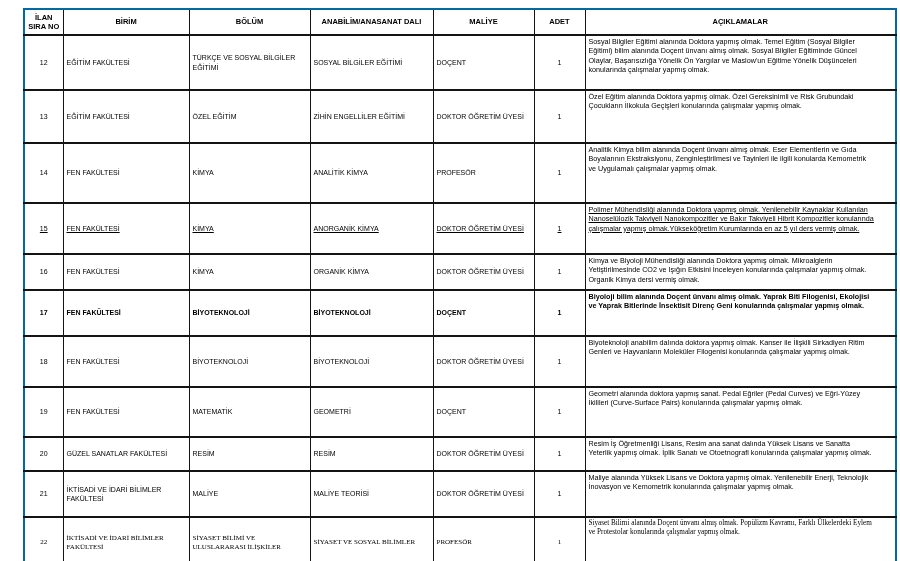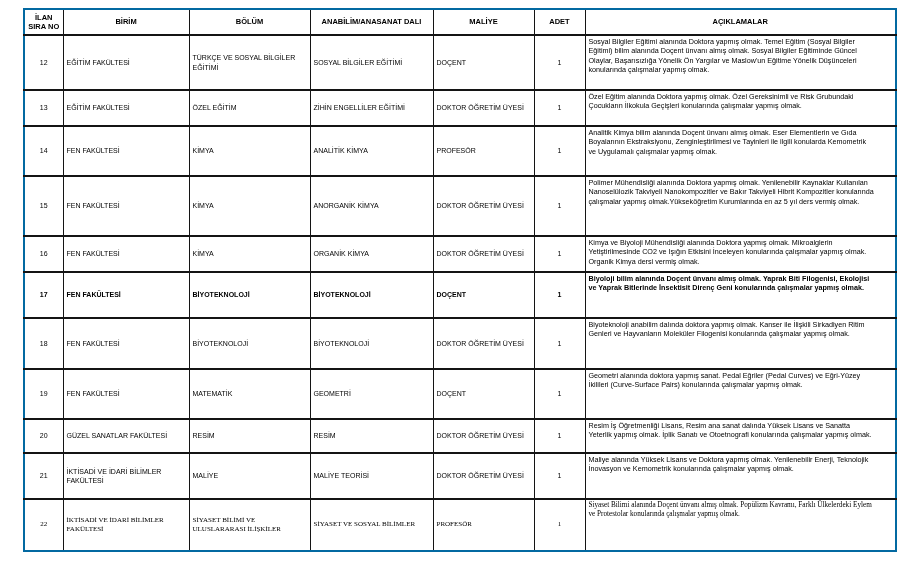--- a/index.html
+++ b/index.html
@@ -62,23 +62,23 @@
   }
   td.c-desc {
     font-size: 7.2px;
     line-height: 1.3;
     text-align: left;
     vertical-align: top;
     padding: 1px 20px 1px 3px;
   }
   
   tbody tr:nth-child(1)  > td { height: 55px; }
-  tbody tr:nth-child(2)  > td { height: 36px; }
-  tbody tr:nth-child(3)  > td { height: 50px; }
-  tbody tr:nth-child(4)  > td { height: 60px; }
+  tbody tr:nth-child(2)  > td { height: 53px; }
+  tbody tr:nth-child(3)  > td { height: 60px; }
+  tbody tr:nth-child(4)  > td { height: 51px; text-decoration: underline; }
   tbody tr:nth-child(5)  > td { height: 36px; margin-top: 14px; }
   tbody tr:nth-child(6)  > td { height: 46px; font-weight: bold; }
   tbody tr:nth-child(7)  > td { height: 51px; }
   tbody tr:nth-child(8)  > td { height: 50px; }
   tbody tr:nth-child(9)  > td { height: 34px; }
   tbody tr:nth-child(10) > td { height: 46px; }
   tbody tr:nth-child(11) > td { height: 52px; font-family: Liberation Serif, serif; }
 </style>
 </head>
 <body>

